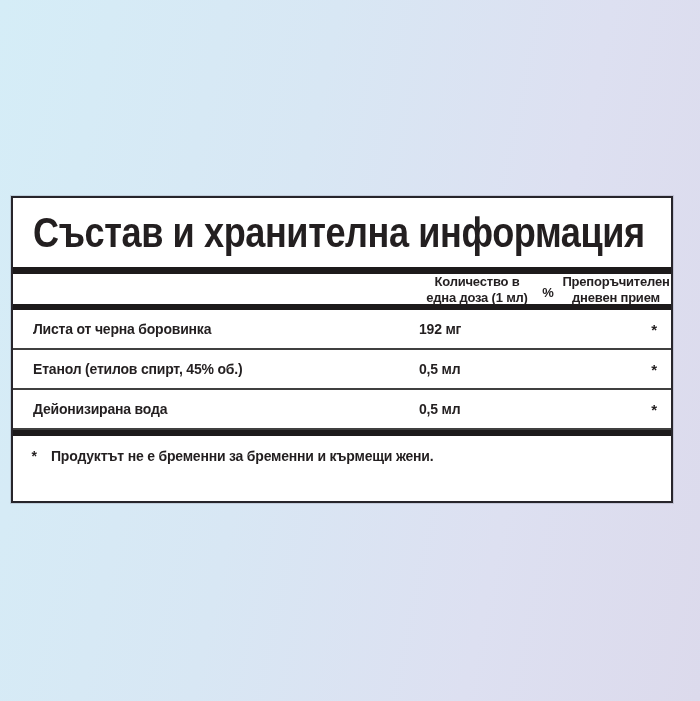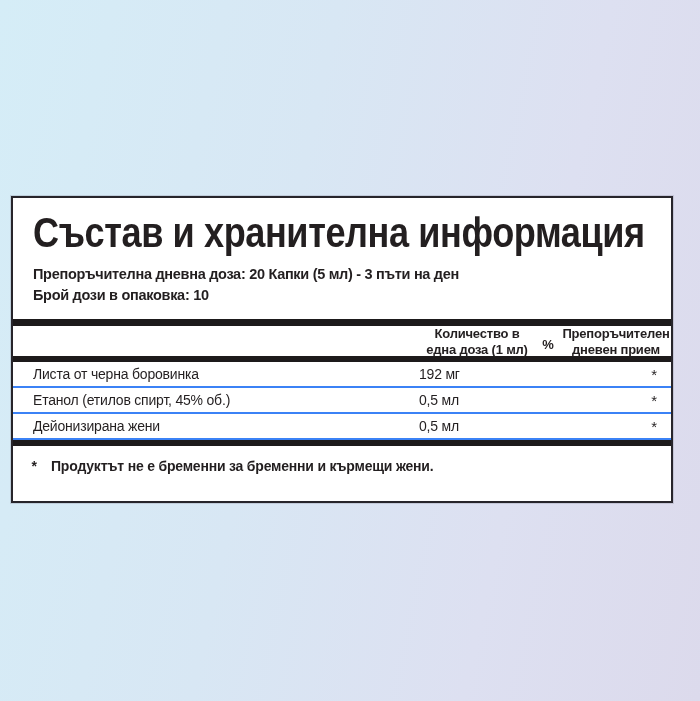--- a/index.html
+++ b/index.html
@@ -59,25 +59,25 @@
     letter-spacing: -0.2px;
   }
   .th-amount { text-align: center; padding-left: 14px; white-space: nowrap; }
   .th-percent { text-align: center; transform: translateY(3px); }
   .th-rdi { text-align: center; white-space: nowrap; }
   .bar-mid { height: 6px; background: #1d1a1b; }
   .t-row {
     display: grid;
     grid-template-columns: 1fr 130px 26px 110px;
     align-items: center;
-    height: 26px;
+    height: 40px;
     font-size: 14px;
-    font-weight: normal;
+    font-weight: bold;
     letter-spacing: -0.2px;
-    border-bottom: 2px solid #3b82f6;
+    border-bottom: 2px solid #404040;
   }
   .t-row:last-of-type { border-bottom: none; }
   .t-label { padding-left: 20px; white-space: nowrap; }
   .t-amount { padding-left: 14px; white-space: nowrap; }
   .t-star { grid-column: 3 / 5; text-align: right; padding-right: 14px; font-size: 15px; }
   .footnote {
     display: flex;
     padding: 9px 20px 0 4px;
     font-size: 14px;
     font-weight: bold;
@@ -92,24 +92,20 @@
   .footnote-lines { flex: 1 1 auto; }
 </style>
 </head>
 <body>
 
 <div class="background">
   <div class="panel">
 
     <h1 class="panel-title">Състав и хранителна информация</h1>
 
-    <div class="intro">
-      <div>Препоръчителна дневна доза: 20 Капки (5 мл) - 3 пъти на ден</div>
-      <div>Брой дози в опаковка: 10</div>
-    </div>
 
     <div class="thick-bar bar-1"></div>
 
     <div class="table-header">
       <div></div>
       <div class="th-amount">
         <div>Количество в</div>
         <div>една доза (1 мл)</div>
       </div>
       <div class="th-percent">%</div>
@@ -127,21 +123,21 @@
       <div class="t-star">*</div>
     </div>
 
     <div class="t-row">
       <div class="t-label">Етанол (етилов спирт, 45% об.)</div>
       <div class="t-amount">0,5 мл</div>
       <div class="t-star">*</div>
     </div>
 
     <div class="t-row">
-      <div class="t-label">Дейонизирана жени</div>
+      <div class="t-label">Дейонизирана вода</div>
       <div class="t-amount">0,5 мл</div>
       <div class="t-star">*</div>
     </div>
 
     <div class="bar-mid"></div>
 
     <div class="footnote">
       <div class="footnote-marker">*</div>
       <div class="footnote-lines">
         <div>Продуктът не е бременни за бременни и кърмещи жени.</div>

